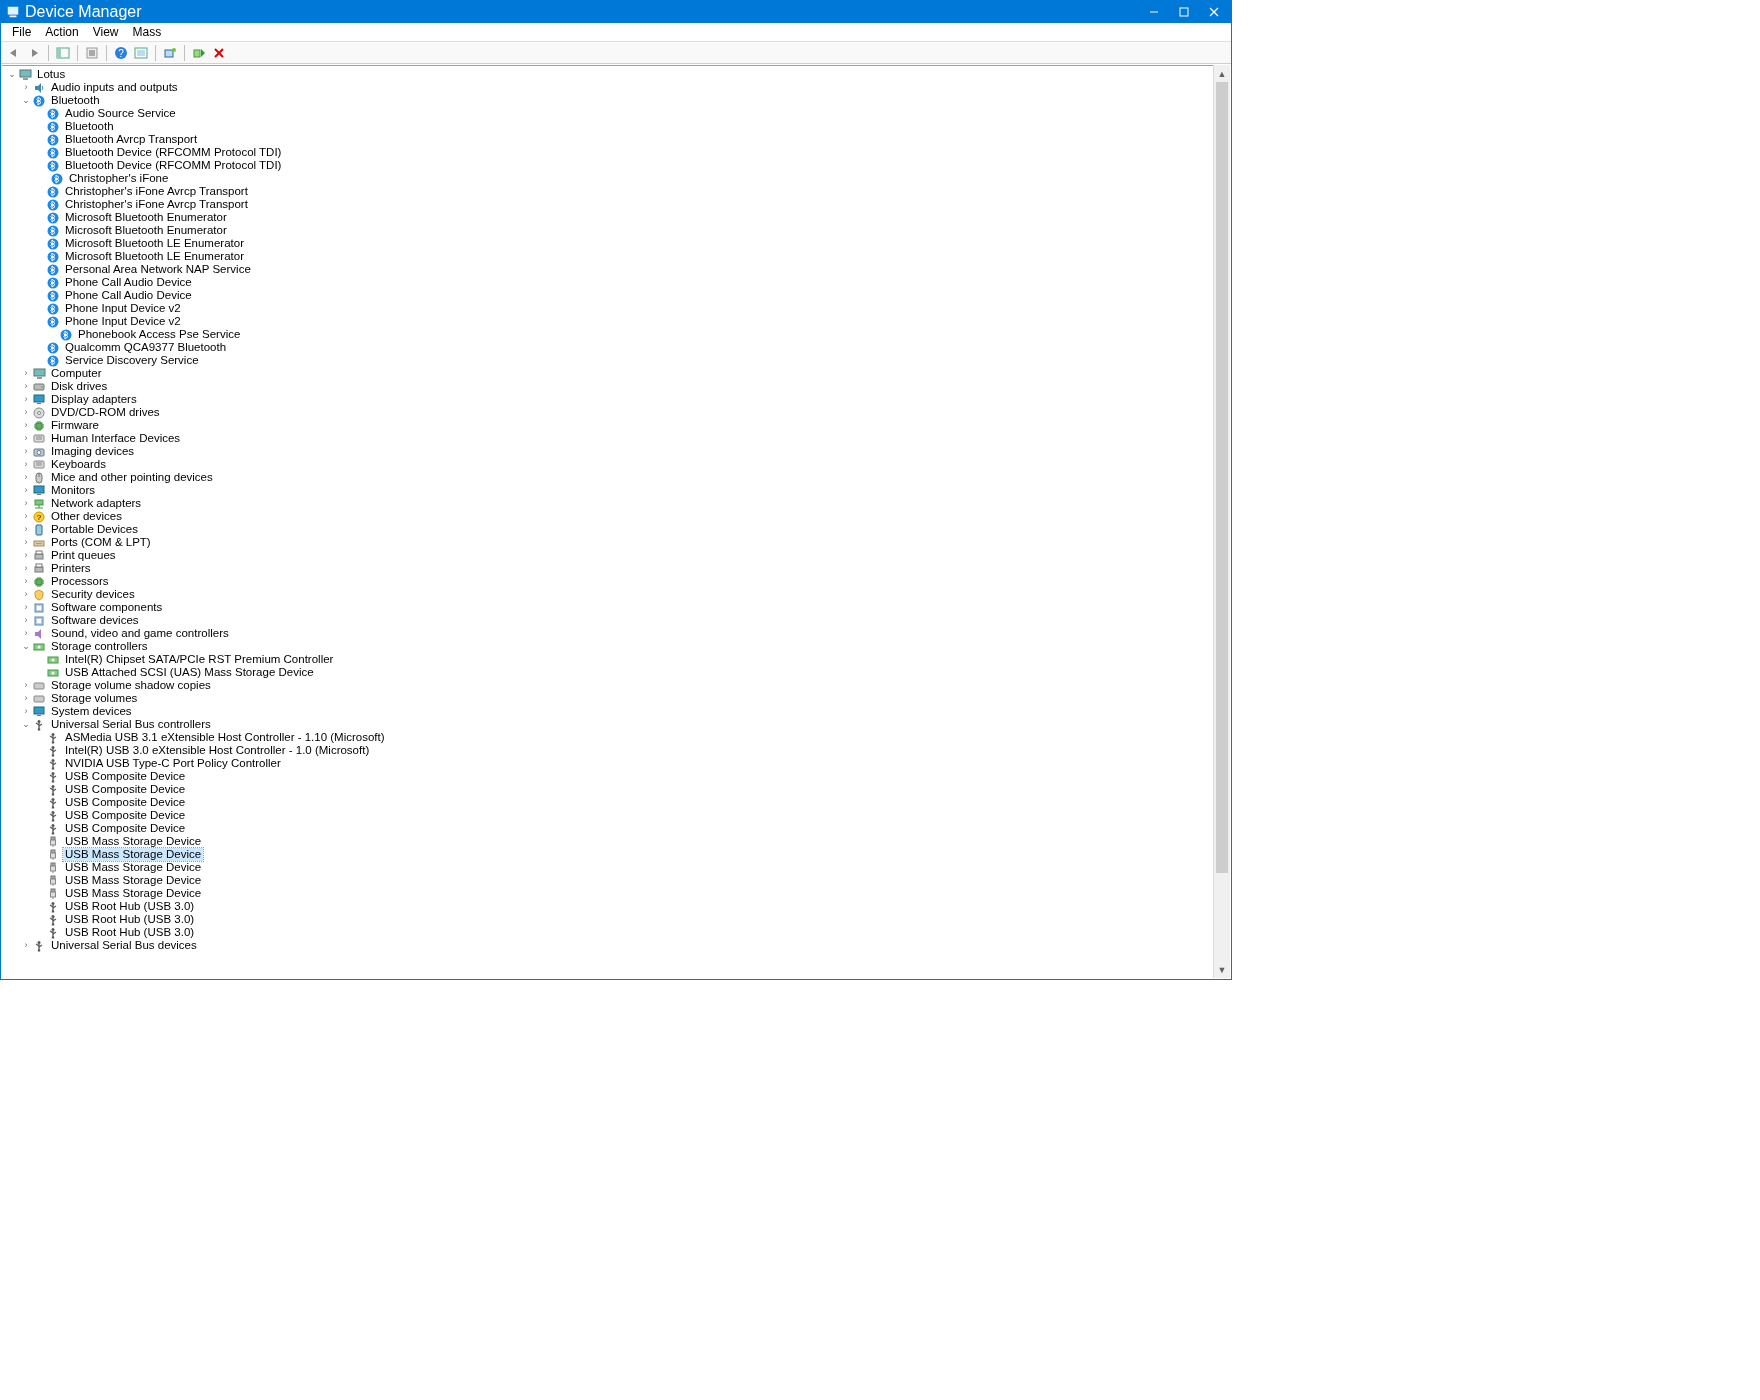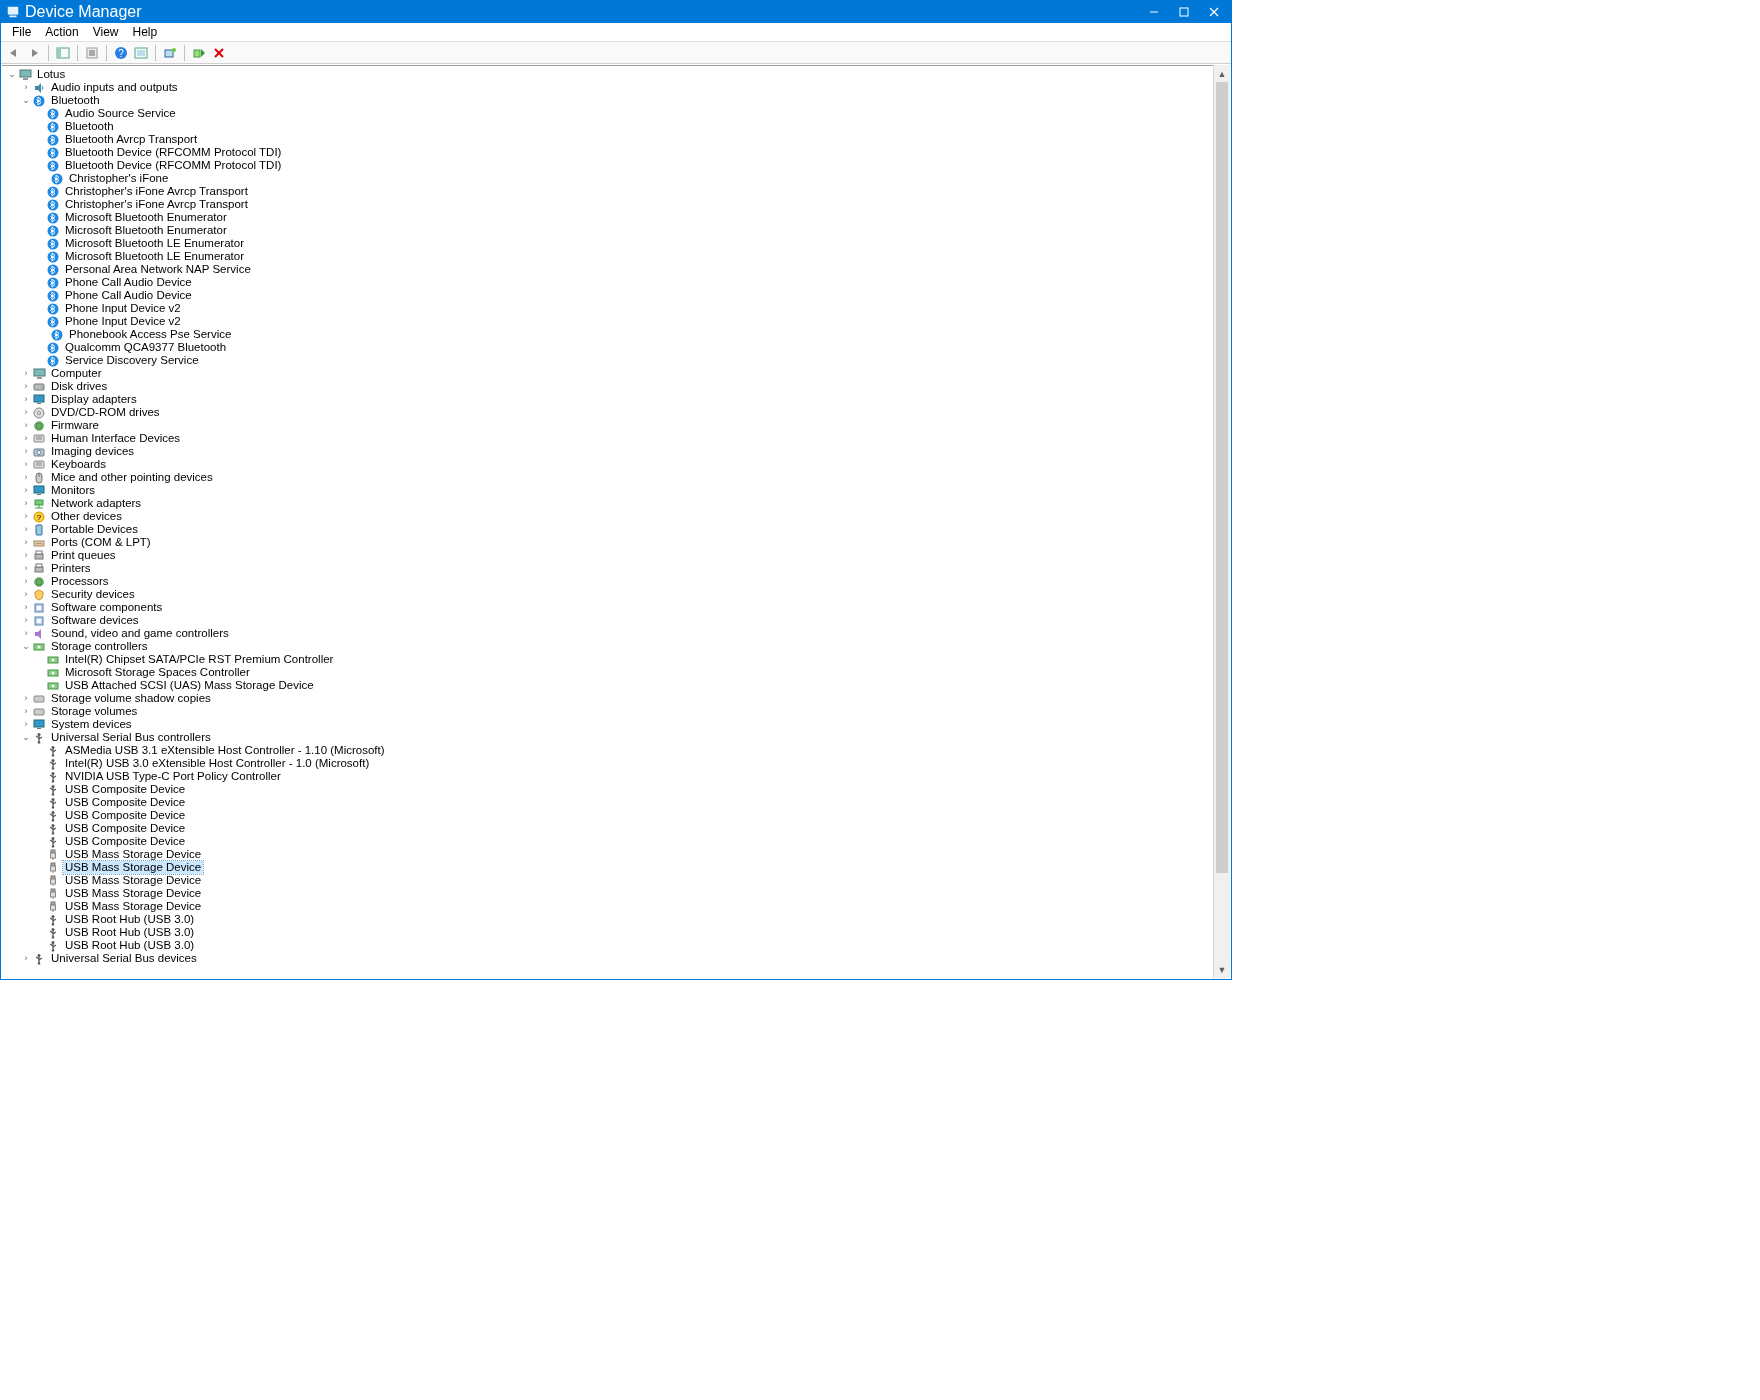--- a/index.html
+++ b/index.html
@@ -158,21 +158,21 @@
         <line x1="1" y1="1" x2="9" y2="9" stroke="#fff" stroke-width="1.3"></line>
         <line x1="9" y1="1" x2="1" y2="9" stroke="#fff" stroke-width="1.3"></line>
       </svg>
   </span>
 </div>
 
 <div class="menubar">
   <span class="menu-item">File</span>
   <span class="menu-item">Action</span>
   <span class="menu-item">View</span>
-  <span class="menu-item">Help</span>
+  <span class="menu-item">Mass</span>
 </div>
 
 <div class="toolbar">
   <span class="tool-btn">
       <svg width="14" height="12">
         <path d="M9 2 L3 6 L9 10 Z" fill="#888"></path>
       </svg>
     </span>
   <span class="tool-btn">
       <svg width="14" height="12">
@@ -425,21 +425,21 @@
       <div class="node" style="padding-left: 32px;">
         <span class="expander"></span>
         <span class="ic">
           <svg width="12" height="12">
             <circle cx="6" cy="6" r="5.5" fill="#1e88e5"></circle>
             <path d="M5 2 L8 4.5 L5 7 L5 5 L8 7.5 L5 10 L5 2 M3.5 4.5 L5 6 M3.5 7.5 L5 6" stroke="#fff" stroke-width="1" fill="none"></path>
           </svg>
         </span>
         <span class="label">Phone Input Device v2</span>
       </div>
-      <div class="node" style="padding-left: 36px;">
+      <div class="node" style="padding-left: 45px;">
         <span class="expander"></span>
         <span class="ic">
           <svg width="12" height="12">
             <circle cx="6" cy="6" r="5.5" fill="#1e88e5"></circle>
             <path d="M5 2 L8 4.5 L5 7 L5 5 L8 7.5 L5 10 L5 2 M3.5 4.5 L5 6 M3.5 7.5 L5 6" stroke="#fff" stroke-width="1" fill="none"></path>
           </svg>
         </span>
         <span class="label">Phonebook Access Pse Service</span>
       </div>
       <div class="node" style="padding-left: 32px;">
@@ -700,30 +700,20 @@
       </div>
       <div class="node" style="padding-left: 32px;">
         <span class="expander"></span>
         <span class="ic">
           <svg width="12" height="10">
             <rect x="1" y="2" width="10" height="6" fill="#8c8" stroke="#494"></rect>
             <circle cx="6" cy="5" r="1.5" fill="#fff"></circle>
           </svg>
         </span>
         <span class="label">Intel(R) Chipset SATA/PCIe RST Premium Controller</span>
-      </div>
-      <div class="node" style="padding-left: 32px;">
-        <span class="expander"></span>
-        <span class="ic">
-          <svg width="12" height="10">
-            <rect x="1" y="2" width="10" height="6" fill="#8c8" stroke="#494"></rect>
-            <circle cx="6" cy="5" r="1.5" fill="#fff"></circle>
-          </svg>
-        </span>
-        <span class="label">Microsoft Storage Spaces Controller</span>
       </div>
       <div class="node" style="padding-left: 32px;">
         <span class="expander"></span>
         <span class="ic">
           <svg width="12" height="10">
             <rect x="1" y="2" width="10" height="6" fill="#8c8" stroke="#494"></rect>
             <circle cx="6" cy="5" r="1.5" fill="#fff"></circle>
           </svg>
         </span>
         <span class="label">USB Attached SCSI (UAS) Mass Storage Device</span>

